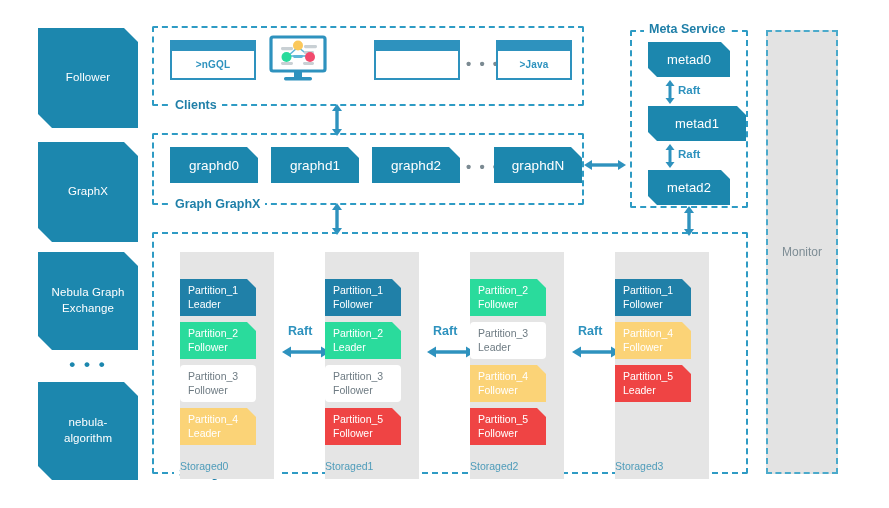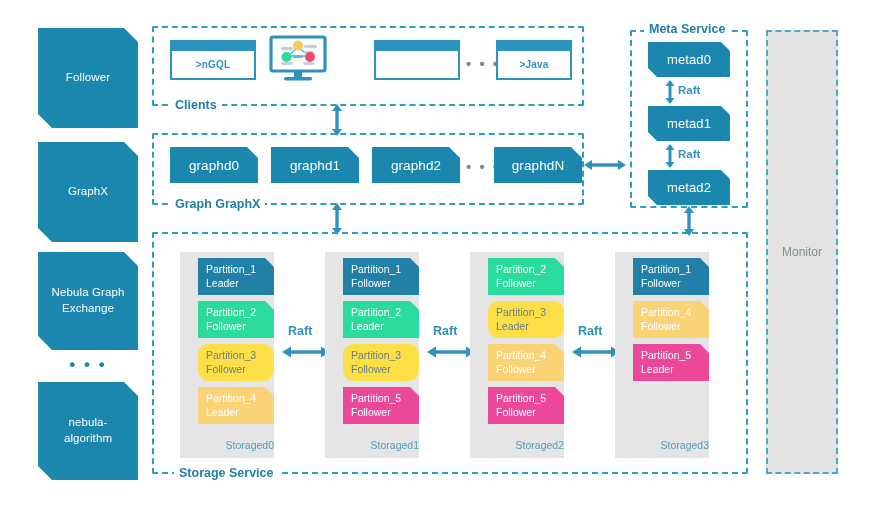--- a/index.html
+++ b/index.html
@@ -100,40 +100,40 @@
     font-size:15px;
     font-weight:700;
     letter-spacing:2px;
     line-height:1;
   }
 
   
   .storaged{
     position:absolute;
     background:#E5E5E5;
-    display:flex;flex-direction:column;align-items:flex-end;
-    padding-top:6px;
+    display:flex;flex-direction:column;align-items:flex-start;
+    padding-top:27px;
   }
   .part{
     width:76px;
     height:37px;
     margin-bottom:6px;
     display:flex;flex-direction:column;justify-content:center;
     padding-left:8px;
     box-sizing:border-box;
     color:#ffffff;
     font-size:10.5px;
     line-height:1.28;
     clip-path:polygon(0 0, calc(100% - 9px) 0, 100% 9px, 100% 100%, 0 100%);
   }
   .part.c-blue{background:#2080A8;}
   .part.c-green{background:#2ADB9C;}
-  .part.c-gray{background:#fde047;color:#6E7B83;clip-path:none;border-radius:11px;}
+  .part.c-gray{background:#ffffff;color:#6E7B83;clip-path:none;border-radius:4px;}
   .part.c-yellow{background:#FBD377;}
-  .part.c-pink{background:#ec4899;}
+  .part.c-pink{background:#ef4444;}
   .storaged-label{
     margin-top:auto;
     margin-bottom:7px;
     color:#4F9CBA;
     font-size:10.5px;
   }
 
   
   .arrow-v,.arrow-h{position:absolute;}
   .raft-label{
@@ -278,21 +278,21 @@
 
   <div class="arrow-v" style="left:664px;top:80px;width:12px;height:24px;">
     <svg width="12" height="24" viewBox="0 0 12 24">
       <line x1="6" y1="4" x2="6" y2="20" stroke="#2E92BE" stroke-width="3"></line>
       <polygon points="6,0 10.5,6 1.5,6" fill="#2E92BE"></polygon>
       <polygon points="6,24 10.5,18 1.5,18" fill="#2E92BE"></polygon>
     </svg>
   </div>
   <div class="raft-label small" style="left:678px;top:84px;">Raft</div>
 
-  <div class="node metad" style="left:648px;top:106px;width:82px;height:35px;">
+  <div class="node metad" style="left:648px;top:106px;width:98px;height:35px;">
     <span>metad1</span>
   </div>
 
   <div class="arrow-v" style="left:664px;top:144px;width:12px;height:24px;">
     <svg width="12" height="24" viewBox="0 0 12 24">
       <line x1="6" y1="4" x2="6" y2="20" stroke="#2E92BE" stroke-width="3"></line>
       <polygon points="6,0 10.5,6 1.5,6" fill="#2E92BE"></polygon>
       <polygon points="6,24 10.5,18 1.5,18" fill="#2E92BE"></polygon>
     </svg>
   </div>

